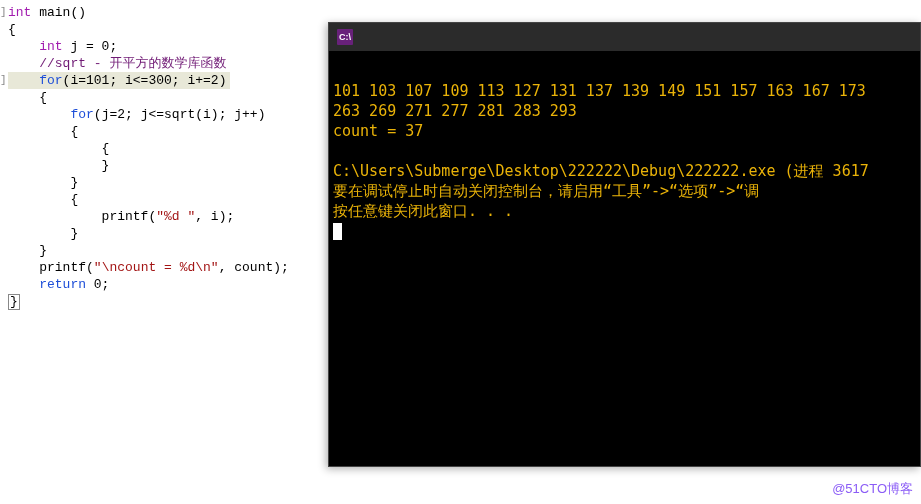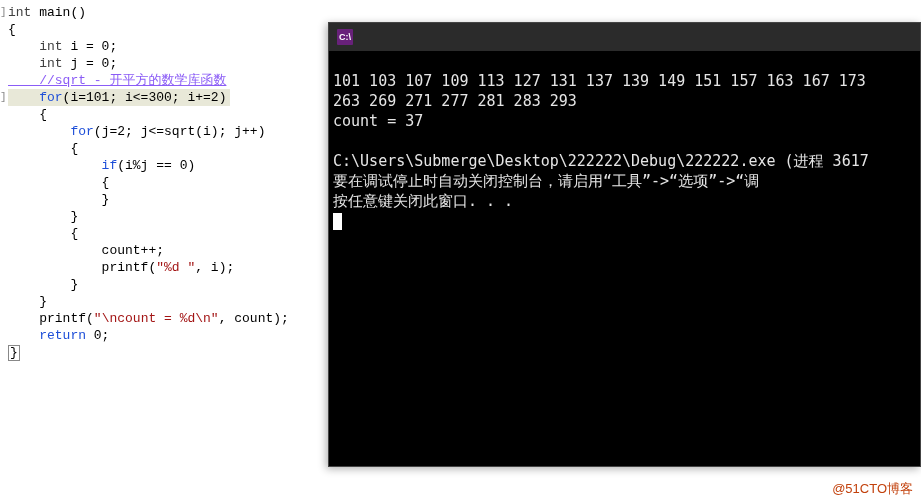--- a/index.html
+++ b/index.html
@@ -17,22 +17,22 @@
       left: 0;
       top: 0;
       width: 340px;
       height: 504px;
       background: #fff;
       padding: 4px 0 4px 8px;
       line-height: 17px;
     }
     .line { white-space: pre; }
     .kw { color: #1d4ed8; }
-    .typ { color: #404040; }
-    .comment { color: #8b5cf6; text-decoration: underline; }
+    .typ { color: #a21caf; }
+    .comment { color: #701a75; }
     .str { color: #a31515; }
     .highlight-line {
       background: #e8e8d8;
       display: inline-block;
       padding-right: 4px;
     }
     .brace-box {
       display: inline-block;
       border: 1px solid #888;
       padding: 0 1px;
@@ -72,64 +72,61 @@
       display: flex;
       align-items: center;
       justify-content: center;
       margin-right: 8px;
       font-size: 9px;
       color: #fff;
       font-weight: bold;
       border-radius: 1px;
     }
     .console-body {
-      padding: 0 4px;
-      color: #e5e5e5;
+      padding: 10px 4px;
+      color: #eab308;
       font-family: 'NSimSun', 'SimSun', Consolas, monospace;
       font-size: 15px;
       line-height: 20px;
       white-space: pre-wrap;
       word-break: break-all;
     }
     .cursor-block {
       display: inline-block;
       width: 9px;
       height: 17px;
       background: #fff;
       vertical-align: text-bottom;
     }
     .watermark {
       position: absolute;
       right: 8px;
       bottom: 6px;
-      color: #c2410c;
+      color: #8b5cf6;
       font-family: 'Microsoft YaHei', sans-serif;
       font-size: 13px;
     }
   </style>
 </head>
 <body>
 
 <div class="editor">
   <div class="line"><span class="gutter-mark">]</span><span class="typ">int</span><span> main()</span></div>
   <div class="line">{</div>
-  <div class="line"><span class="typ">    int</span><span> i = 0;</span></div>
   <div class="line"><span class="typ">    int</span><span> j = 0;</span></div>
   <div class="line comment">    //sqrt - 开平方的数学库函数</div>
   <div class="line"><span class="gutter-mark">]</span><span class="highlight-line"><span class="kw">    for</span><span>(i=101; i&lt;=300; i+=2)</span></span></div>
   <div class="line">    {</div>
   <div class="line"></div>
   <div class="line"><span class="kw">        for</span><span>(j=2; j&lt;=sqrt(i); j++)</span></div>
   <div class="line">        {</div>
-  <div class="line"><span class="kw">            if</span><span>(i%j == 0)</span></div>
   <div class="line">            {</div>
   <div class="line">            }</div>
   <div class="line">        }</div>
   <div class="line">        {</div>
-  <div class="line">            count++;</div>
   <div class="line"><span>            printf(</span><span class="str">"%d "</span><span>, i);</span></div>
   <div class="line">        }</div>
   <div class="line">    }</div>
   <div class="line"><span>    printf(</span><span class="str">"\ncount = %d\n"</span><span>, count);</span></div>
   <div class="line"><span class="kw">    return</span><span> 0;</span></div>
   <div class="line"><span class="brace-box">}</span></div>
 </div>
 
 <div class="console-window">
   <div class="console-titlebar">

